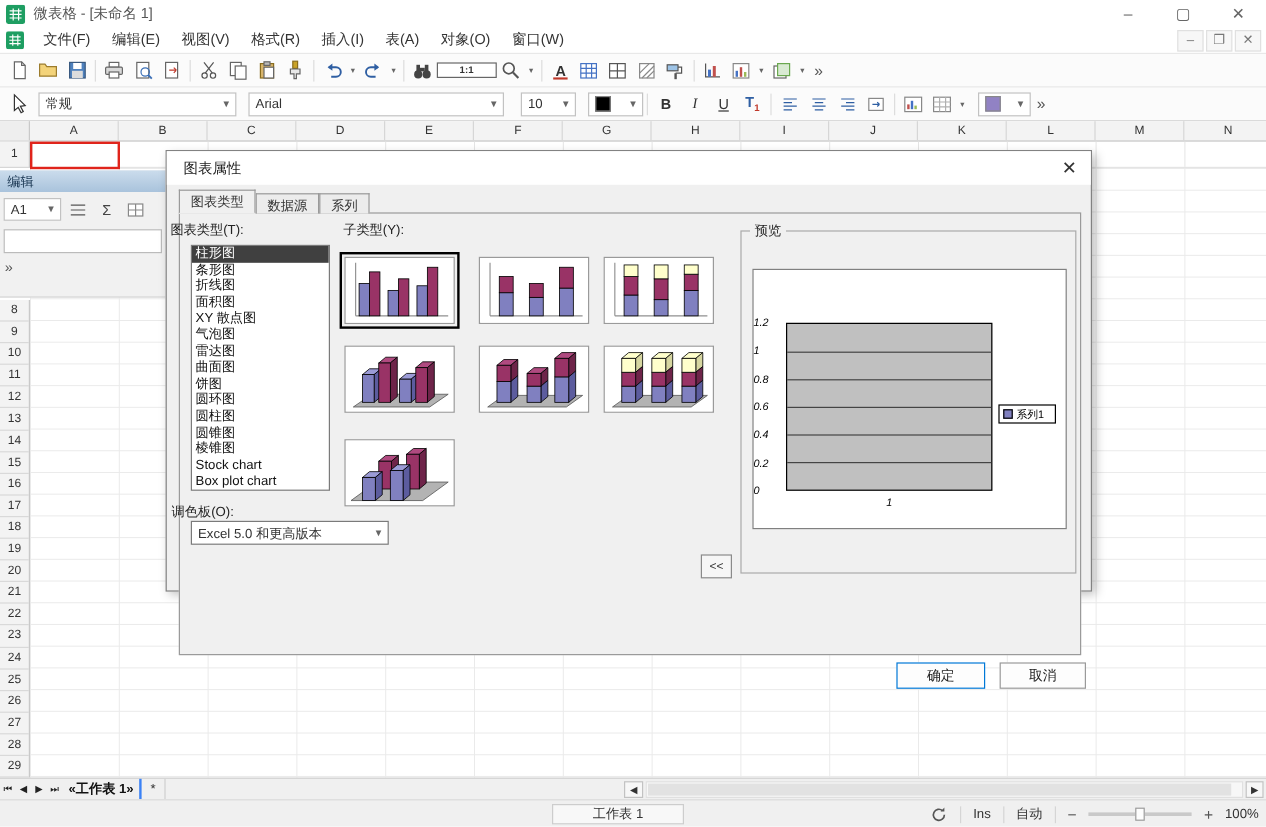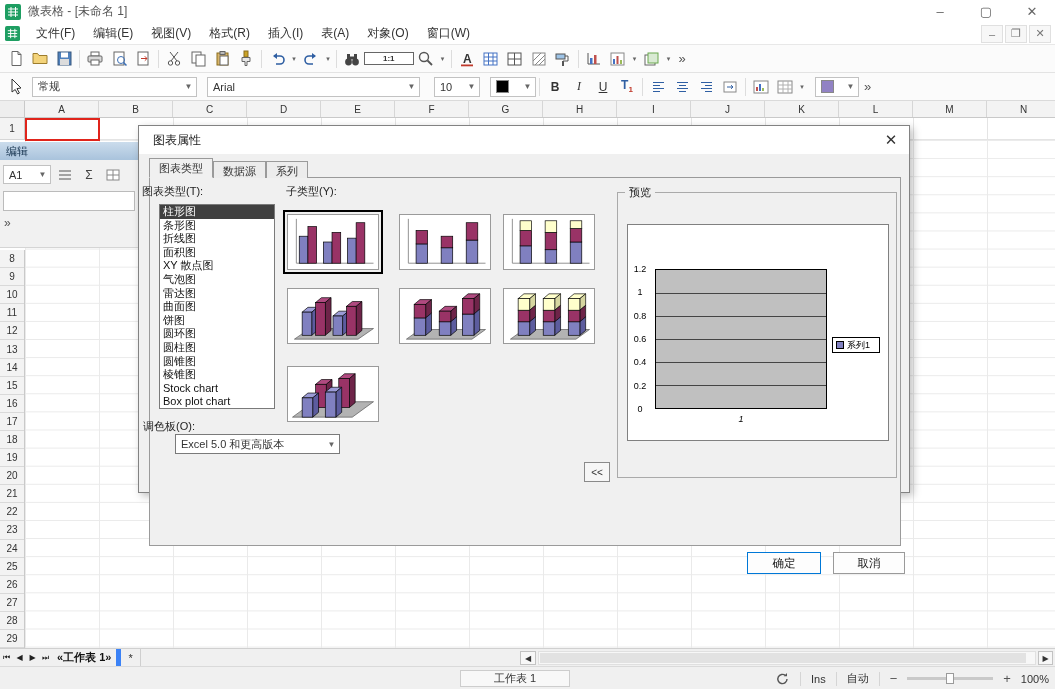--- a/index.html
+++ b/index.html
@@ -69,41 +69,41 @@
   .dtab{height:17px;margin-top:3px;background:#ececec;border:1px solid #9a9a9a;border-bottom:none;padding:2px 9px 0;font-size:11px;color:#333;}
   .dtab.active{height:20px;margin-top:0;background:#f0f0f0;border-bottom:1px solid #f0f0f0;margin-bottom:-1px;position:relative;z-index:4;}
   #dialog-page{position:absolute;left:10px;top:51px;width:752px;height:369px;border:1px solid #9a9a9a;background:#f0f0f0;z-index:1;}
   .dlabel{position:absolute;font-size:11px;color:#222;z-index:2;}
   #chart-type-listbox{position:absolute;left:20px;top:78px;width:116px;height:205px;background:#fff;border:1px solid #7a7a7a;font-size:11px;overflow:hidden;z-index:2;}
   .lb-item{height:13.6px;line-height:13.5px;padding-left:3px;white-space:nowrap;color:#111;}
   .lb-item.sel{background:#404040;color:#fff;}
   .thumb{position:absolute;width:100px;height:64px;display:flex;align-items:center;justify-content:center;z-index:2;}
   .thumb svg{border:1px solid #9a9a9a;background:#fff;}
   .thumb.selected{border:2px solid #000;}
-  #palette-combo{position:absolute;left:36px;top:308px;width:165px;height:20px;border:1px solid #7a7a7a;z-index:2;}
+  #palette-combo{position:absolute;left:20px;top:308px;width:165px;height:20px;border:1px solid #7a7a7a;z-index:2;}
   #desc-box{position:absolute;left:20px;top:334px;width:415px;height:58px;background:#f5f5f5;border:1px solid #bdbdbd;font-size:11.5px;color:#222;padding:7px 9px;z-index:2;}
   #collapse-btn{position:absolute;left:445px;top:336px;width:26px;height:20px;background:#f6f6f6;border:1px solid #8a8a8a;font-size:10px;color:#333;display:flex;align-items:center;justify-content:center;z-index:2;}
   #preview-group{position:absolute;left:478px;top:66px;width:280px;height:286px;border:1px solid #aaa;z-index:2;}
   #preview-label{position:absolute;left:486px;top:59px;background:#f0f0f0;padding:0 4px;font-size:11px;z-index:3;}
   #preview-chart{position:absolute;left:488px;top:98px;width:262px;height:217px;background:#fff;border:1px solid #808080;z-index:3;}
   #preview-plot{position:absolute;left:27px;top:44px;width:172px;height:140px;background:#c0c0c0;border:1px solid #000;}
   .gline{position:absolute;left:0;right:0;height:1px;background:#444;}
-  .ytick{position:absolute;left:0;width:24px;text-align:center;font-size:9px;line-height:10px;color:#000;}
+  .ytick{position:absolute;left:0;width:24px;text-align:left;font-size:9px;font-style:italic;line-height:10px;color:#000;}
   #xtick{position:absolute;left:27px;top:189px;width:172px;text-align:center;font-size:9px;font-style:italic;color:#000;}
   #legend{position:absolute;left:204px;top:112px;width:48px;height:16px;border:1px solid #000;background:#fff;display:flex;align-items:center;padding-left:3px;gap:3px;}
   #legend-swatch{width:8px;height:8px;border:1px solid #000;flex:none;}
   #legend-text{font-size:9px;color:#000;}
   .dlg-btn{position:absolute;top:426px;height:22px;background:#fdfdfd;font-size:11.5px;color:#222;display:flex;align-items:center;justify-content:center;}
   #ok-button{left:608px;width:74px;border:1px solid #0078d7;}
   #cancel-button{left:694px;width:72px;border:1px solid #9a9a9a;}
 
   
   #tabbar{position:absolute;left:0;top:648px;width:100%;height:18px;background:#f0f0f0;border-top:1px solid #d0d0d0;display:flex;align-items:center;font-size:11px;}
   .nav-btn{width:13px;text-align:center;font-size:8px;color:#222;flex:none;}
-  #active-tab{padding:0 5px;font-weight:bold;color:#111;border-right:5px solid #3b82f6;height:100%;display:flex;align-items:center;}
+  #active-tab{padding:0 5px;font-weight:bold;color:#111;border-right:2px solid #3b82f6;height:100%;display:flex;align-items:center;}
   #new-tab{padding:0 7px;color:#333;border-right:1px solid #cfcfcf;height:100%;display:flex;align-items:center;}
   #hscroll-left{position:absolute;left:520px;top:2px;width:16px;height:14px;border:1px solid #c2c2c2;background:#f7f7f7;font-size:8px;display:flex;align-items:center;justify-content:center;color:#333;}
   #hscroll-track{position:absolute;left:538px;top:2px;width:498px;height:14px;background:#f7f7f7;border:1px solid #e0e0e0;}
   #hscroll-thumb{position:absolute;left:1px;top:1px;width:486px;height:10px;background:#e2e2e2;}
   #hscroll-right{position:absolute;left:1038px;top:2px;width:15px;height:14px;border:1px solid #c2c2c2;background:#f7f7f7;font-size:8px;display:flex;align-items:center;justify-content:center;color:#333;}
 
   
   #statusbar{position:absolute;left:0;top:666px;width:100%;height:23px;background:#f0f0f0;border-top:1px solid #dadada;display:flex;align-items:center;font-size:11px;color:#333;}
   #sheet-name-box{position:absolute;left:460px;top:3px;width:110px;height:17px;border:1px solid #cdcdcd;background:#f8f8f8;display:flex;align-items:center;justify-content:center;}
   #status-right{position:absolute;right:6px;top:0;height:23px;display:flex;align-items:center;gap:10px;}

